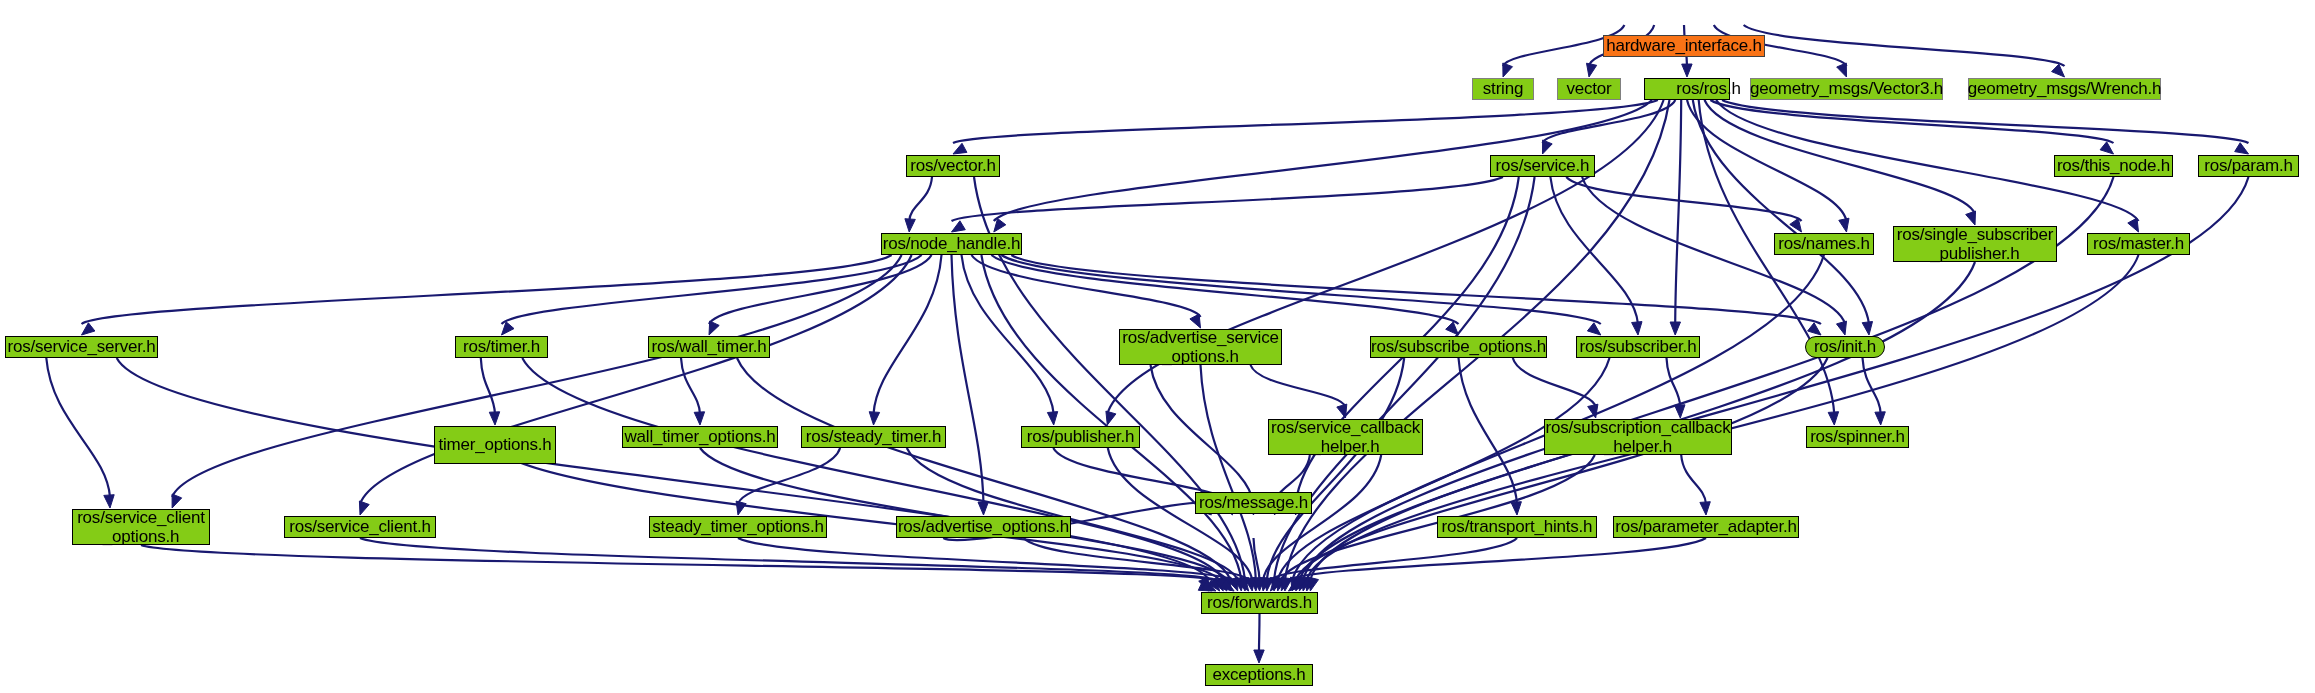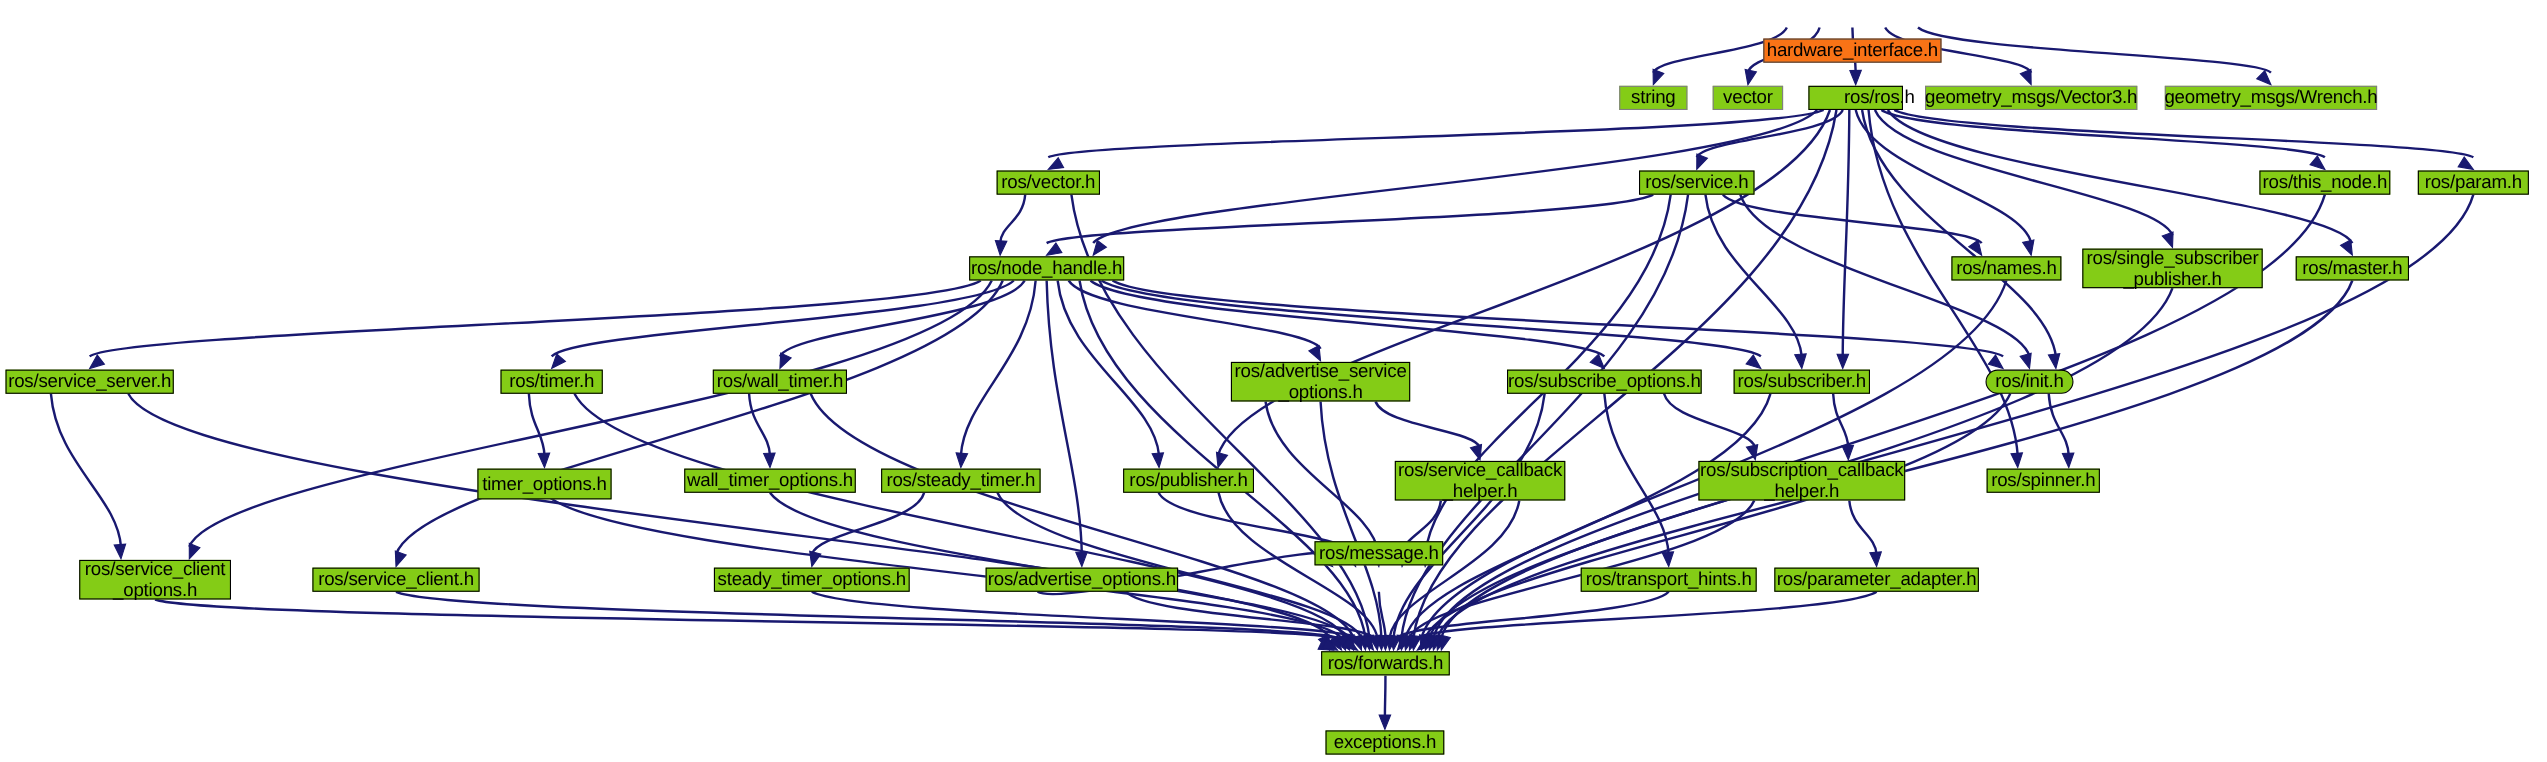--- a/index.html
+++ b/index.html
@@ -238,21 +238,21 @@
 _publisher.h</div>
       <div class="node-box clickable" style="left: 2087px; top: 233px; width: 103px; height: 22px;">ros/master.h</div>
       <div class="node-box clickable" style="left: 5px; top: 336px; width: 153px; height: 22px;">ros/service_server.h</div>
       <div class="node-box clickable" style="left: 455px; top: 336px; width: 93px; height: 22px;">ros/timer.h</div>
       <div class="node-box clickable" style="left: 648px; top: 336px; width: 122px; height: 22px;">ros/wall_timer.h</div>
       <div class="node-box clickable" style="left: 1119px; top: 329px; width: 163px; height: 36px;">ros/advertise_service
 _options.h</div>
       <div class="node-box clickable" style="left: 1370px; top: 336px; width: 177px; height: 22px;">ros/subscribe_options.h</div>
       <div class="node-box clickable" style="left: 1576px; top: 336px; width: 124px; height: 22px;">ros/subscriber.h</div>
       <div class="node-box clickable" style="left: 1805px; top: 336px; width: 80px; height: 22px; border-radius: 11px;">ros/init.h</div>
-      <div class="node-box clickable" style="left: 434px; top: 426px; width: 122px; height: 28px; text-align: right;">timer_options.h</div>
+      <div class="node-box clickable" style="left: 434px; top: 426px; width: 122px; height: 38px; text-align: right;">timer_options.h</div>
       <div class="node-box clickable" style="left: 622px; top: 426px; width: 156px; height: 22px;">wall_timer_options.h</div>
       <div class="node-box clickable" style="left: 801px; top: 426px; width: 145px; height: 22px;">ros/steady_timer.h</div>
       <div class="node-box clickable" style="left: 1021px; top: 426px; width: 119px; height: 22px;">ros/publisher.h</div>
       <div class="node-box clickable" style="left: 1268px; top: 419px; width: 155px; height: 36px;">ros/service_callback
 _helper.h</div>
       <div class="node-box clickable" style="left: 1544px; top: 419px; width: 188px; height: 36px;">ros/subscription_callback
 _helper.h</div>
       <div class="node-box clickable" style="left: 1806px; top: 426px; width: 103px; height: 22px;">ros/spinner.h</div>
       <div class="node-box clickable" style="left: 72px; top: 509px; width: 138px; height: 36px;">ros/service_client
 _options.h</div>

